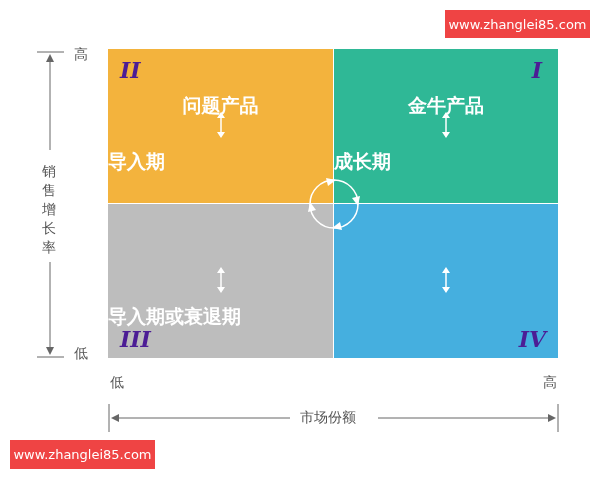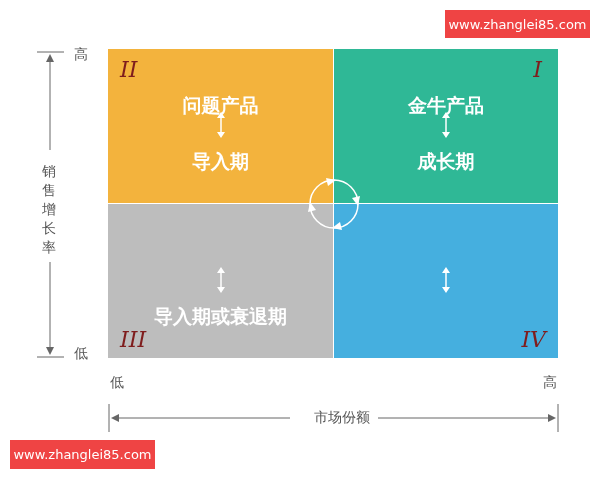--- a/index.html
+++ b/index.html
@@ -7,33 +7,33 @@
          font-family:"DejaVu Sans", sans-serif; }
   .watermark { position:absolute; background:#ef4444; color:#ffffff; font-size:13px;
                display:flex; align-items:center; justify-content:center; font-family:"DejaVu Sans", sans-serif; }
   .wm-top { left:445px; top:10px; width:145px; height:28px; }
   .wm-bottom { left:10px; top:440px; width:145px; height:29px; }
   .quad { position:absolute; color:#ffffff; }
   .q2 { left:108px; top:49px; width:225px; height:154px; background:#f3b33d; }
   .q1 { left:334px; top:49px; width:224px; height:154px; background:#2fb896; }
   .q3 { left:108px; top:204px; width:225px; height:154px; background:#bdbdbd; }
   .q4 { left:334px; top:204px; width:224px; height:154px; background:#45afdf; }
-  .numeral { position:absolute; font-family:"DejaVu Serif", serif; font-style:italic; font-size:22px; color:#7f1d1d; }
+  .numeral { position:absolute; font-family:"DejaVu Serif", serif; font-style:italic; font-size:22px; color:#4c1d95;font-weight:bold; }
   .q2 .numeral { left:12px; top:8px; }
   .q1 .numeral { right:16px; top:8px; }
   .q3 .numeral { left:12px; bottom:6px; }
   .q4 .numeral { right:12px; bottom:6px; }
   .qtitle { position:absolute; left:0; right:0; text-align:center; font-weight:bold; font-size:19px; top:32px;margin-top:12px; }
   .qarrow { position:absolute; left:50%; top:62px; width:10px; margin-left:-5px; height:28px; }
-  .qsub { position:absolute; left:0; right:0; text-align:center; font-weight:bold; font-size:19px; top:100px; }
+  .qsub { position:absolute; left:0; right:0; text-align:left; font-weight:bold; font-size:19px; top:100px; }
   .cycle { position:absolute; left:304px; top:174px; width:60px; height:60px; }
   .axis-label { position:absolute; color:#555555; font-size:14px; }
   .yaxis-title { position:absolute; left:41px; top:162px; width:16px; color:#555555; font-size:14px; line-height:19px; text-align:center; }
   .svg-layer { position:absolute; left:0; top:0; }
-  .xaxis-title { position:absolute; left:300px; top:409px; width:70px; text-align:right; color:#555555; font-size:14px; background:#fff; }
+  .xaxis-title { position:absolute; left:300px; top:409px; width:70px; text-align:left; color:#555555; font-size:14px; background:#fff; }
 </style>
 </head>
 <body>
 
 <div class="watermark wm-top">www.zhanglei85.com</div>
 
 <svg class="svg-layer" width="600" height="480">
   <defs>
     <marker id="ah" markerWidth="8" markerHeight="8" refX="6" refY="4" orient="auto">
       <path d="M0,0 L8,4 L0,8 z" fill="#666"></path>

